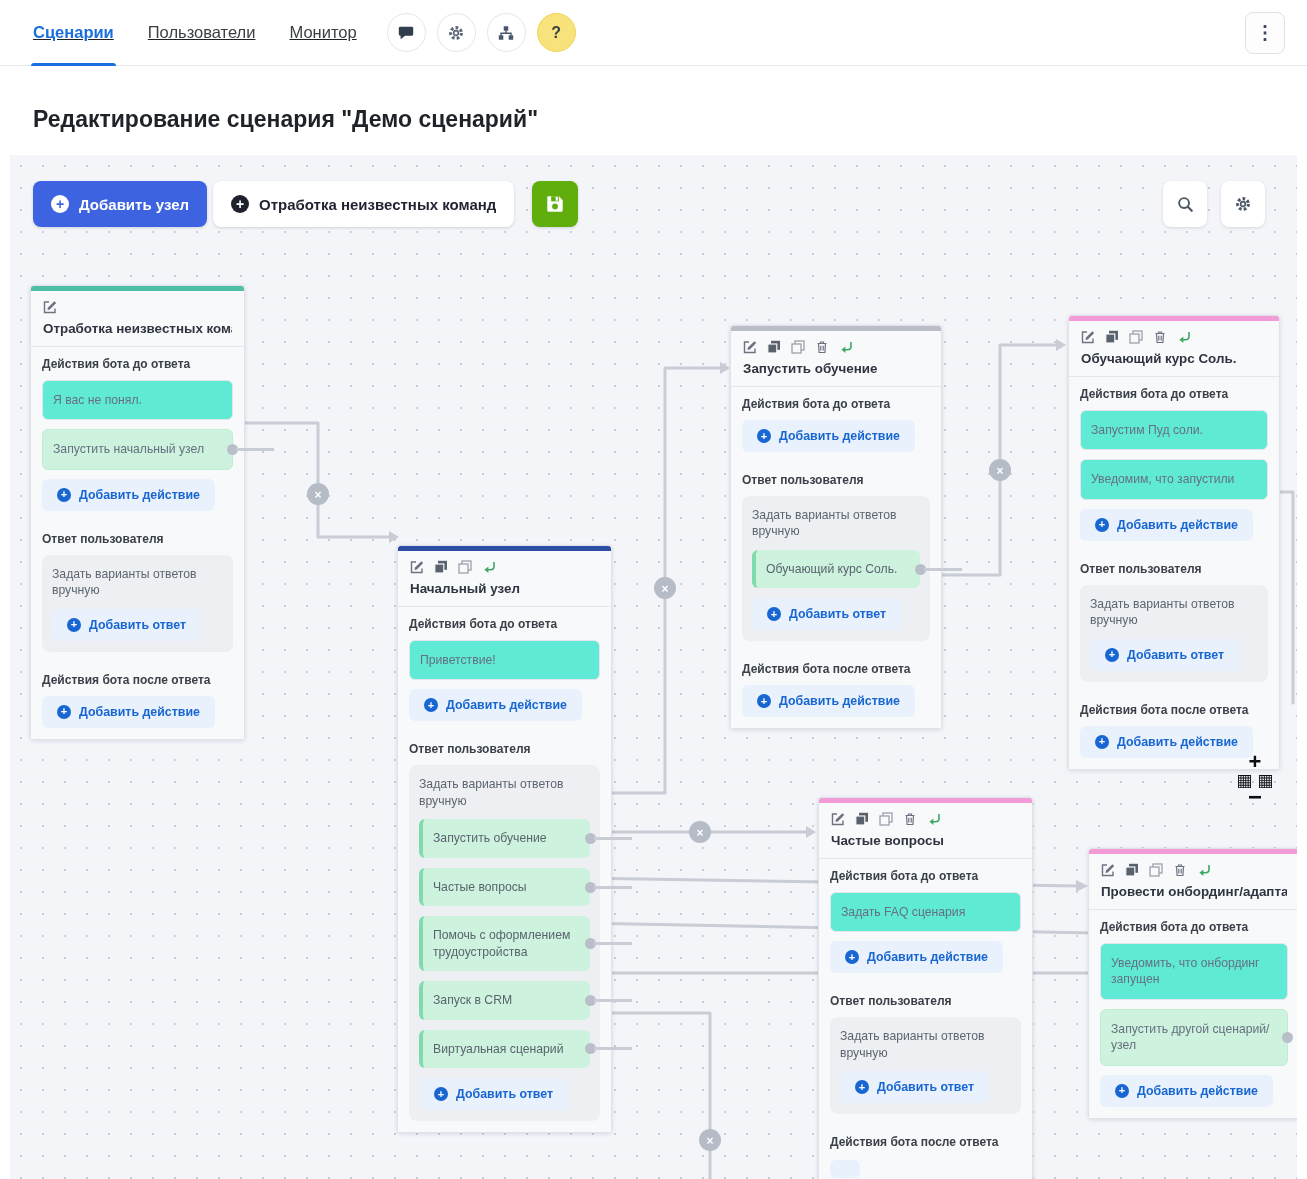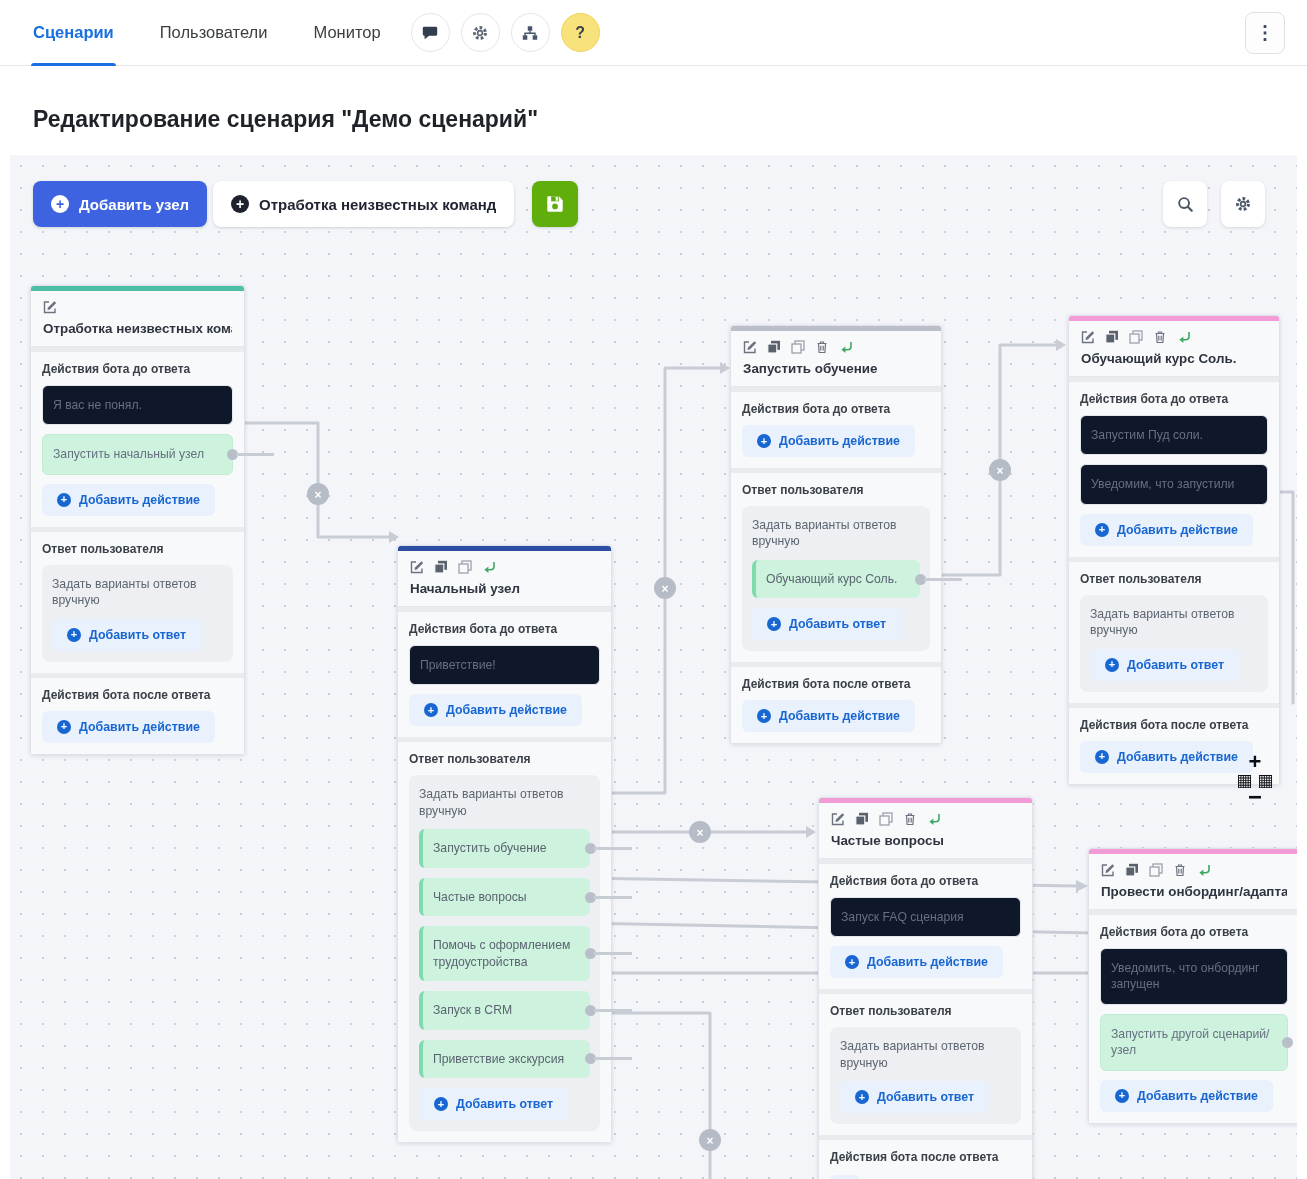--- a/index.html
+++ b/index.html
@@ -1,20 +1,20 @@
 <!DOCTYPE html>
 <html><head>
 <meta charset="utf-8">
 <style>
   * { margin:0; padding:0; box-sizing:border-box; }
   html,body { width:1307px; height:1179px; background:#fff; font-family:"Liberation Sans", sans-serif; color:#202124; overflow:hidden; }
 
   
   .topnav { height:66px; display:flex; align-items:stretch; padding:0 22px 0 33px; border-bottom:1px solid #e7e9ec; background:#fff; position:relative; }
-  .tabs { display:flex; gap:46px; align-items:center; }
+  .tabs { display:flex; gap:34px; align-items:center;text-decoration:underline; }
   .tab { font-size:16.5px; color:#3c4043; cursor:pointer; position:relative; height:100%; display:flex; align-items:center; }
   .tab.active { color:#1a6fe0; font-weight:700; }
   .tab.active::after { content:""; position:absolute; left:-2px; right:-2px; bottom:-1px; height:3px; background:#1a6fe0; border-radius:3px 3px 0 0; }
   .navicons { display:flex; gap:11px; align-items:center; margin-left:30px; }
   .circbtn { width:39px; height:39px; border-radius:50%; background:#fff; border:1px solid #e3e6ea; display:flex; align-items:center; justify-content:center; cursor:pointer; }
   .circbtn.help { background:#f7e27b; border-color:#f0d558; font-weight:700; font-size:16px; color:#3b4046; }
   .kebab { margin-left:auto; align-self:center; width:40px; height:42px; border:1px solid #dde2e8; border-radius:8px; background:#fdfdfe; display:flex; align-items:center; justify-content:center; font-size:19px; font-weight:700; color:#3f4b63; cursor:pointer; letter-spacing:0; }
 
   
   .pagetitle { margin:40px 0 0 33px; font-size:23px; font-weight:700; color:#1f2329; }
@@ -39,24 +39,24 @@
   .zoomctl .zgrids { display:flex; gap:5px; font-size:17px; line-height:19px; cursor:pointer; }
   .zoomctl .zminus { font-size:24px; font-weight:700; line-height:14px; cursor:pointer; }
 
   
   .node { position:absolute; width:215px; background:#e9ebef; border:1px solid #dfe2e8; border-radius:4px; box-shadow:0 1px 4px rgba(40,50,70,.14); z-index:2; font-size:12.2px; }
   .strip { height:5px; border-radius:3px 3px 0 0; }
   .nhead { background:#f8f9fb; padding:9px 12px 10px; border-bottom:1px solid #e4e7eb; }
   .nicons { display:flex; gap:10px; margin-bottom:7px; align-items:center; }
   .nic { width:14px; height:14px; display:inline-flex; cursor:pointer; }
   .ntitle { font-weight:700; font-size:13.4px; color:#2e3540; white-space:nowrap; overflow:hidden; }
-  .sect { background:#f8f9fb; margin-top:5px; padding:10px 11px 11px; }
+  .sect { background:#f8f9fb; padding:10px 11px 11px; }
   .sect:first-of-type { margin-top:0; }
   .slabel { font-weight:700; color:#3a4048; font-size:12px; margin-bottom:9px; }
-  .item { background:#0f172a; border:1px solid #e3e6ea; border-radius:6px; padding:11px 10px; color:#667081; margin-bottom:9px; position:relative; line-height:1.35; }
+  .item { background:#5eead4; border:1px solid #e3e6ea; border-radius:6px; padding:11px 10px; color:#667081; margin-bottom:9px; position:relative; line-height:1.35; }
   .item.green { background:#cdf2dd; border-color:#c3ecd5; }
   .acard { background:#edeff3; border-radius:8px; padding:11px 10px; color:#5d6670; }
   .acard .manual { margin-bottom:10px; line-height:1.35; }
   .answer { background:#cdf2dd; border-left:4px solid #80dbac; border-radius:6px; padding:11px 10px; color:#5a6470; margin-bottom:10px; position:relative; line-height:1.35; cursor:pointer; }
   .addbtn { display:inline-flex; align-items:center; gap:8px; background:#e9f1fd; color:#1766d1; font-weight:700; border:none; border-radius:6px; padding:9px 15px; font-size:12.4px; cursor:pointer; }
   .addbtn .bp { width:14px; height:14px; border-radius:50%; background:#1766d1; color:#fff; display:inline-flex; align-items:center; justify-content:center; font-size:11px; font-weight:700; line-height:1; }
   .dot { position:absolute; right:-6px; top:50%; margin-top:-5.5px; width:11px; height:11px; border-radius:50%; background:#b9bfc9; z-index:5; }
   .dot.stub::after { content:""; position:absolute; left:9px; top:4px; width:38px; height:3px; background:#c8ccd4; }
   svg.conn path { stroke:#c8ccd4; stroke-width:3; fill:none; stroke-linejoin:round; stroke-linecap:round; }
   svg.conn polygon { fill:#c8ccd4; }
@@ -277,21 +277,21 @@
         </button>
     </div>
     <div class="sect">
       <div class="slabel">Ответ пользователя</div>
       <div class="acard">
         <div class="manual">Задать варианты ответов вручную</div>
         <div class="answer"><span>Запустить обучение</span><span class="dot stub"></span></div>
         <div class="answer"><span>Частые вопросы</span><span class="dot stub"></span></div>
         <div class="answer"><span>Помочь с оформлением трудоустройства</span><span class="dot stub"></span></div>
         <div class="answer"><span>Запуск в CRM</span><span class="dot stub"></span></div>
-        <div class="answer"><span>Приветствие экскурсия</span><span class="dot stub"></span></div>
+        <div class="answer"><span>Виртуальная сценарий</span><span class="dot stub"></span></div>
         <button class="addbtn">
             <span class="bp">+</span>
             <span>Добавить ответ</span>
           </button>
       </div>
     </div>
 
   </div>
 
   <div class="node" style="left:720px;top:170px;width:212px">
@@ -452,21 +452,21 @@
             <svg viewBox="0 0 14 14">
               <path d="M12 2v4.6c0 2-1.4 3.2-3.4 3.2H5.6" fill="none" stroke="#3da861" stroke-width="1.6"></path>
               <polygon points="6.4,6.6 2.4,9.8 6.4,13" fill="#3da861"></polygon>
             </svg>
           </span>
       </div>
       <div class="ntitle">Частые вопросы</div>
     </div>
     <div class="sect">
       <div class="slabel">Действия бота до ответа</div>
-      <div class="item">Запуск FAQ сценария</div>
+      <div class="item">Задать FAQ сценария</div>
       <button class="addbtn">
           <span class="bp">+</span>
           <span>Добавить действие</span>
         </button>
     </div>
     <div class="sect">
       <div class="slabel">Ответ пользователя</div>
       <div class="acard">
         <div class="manual">Задать варианты ответов вручную</div>
         <button class="addbtn">

